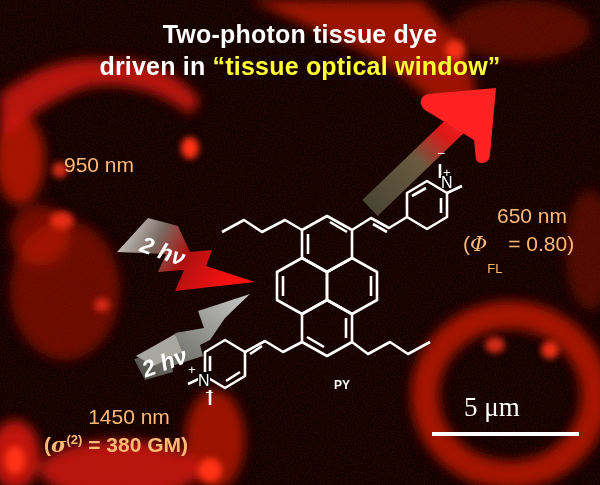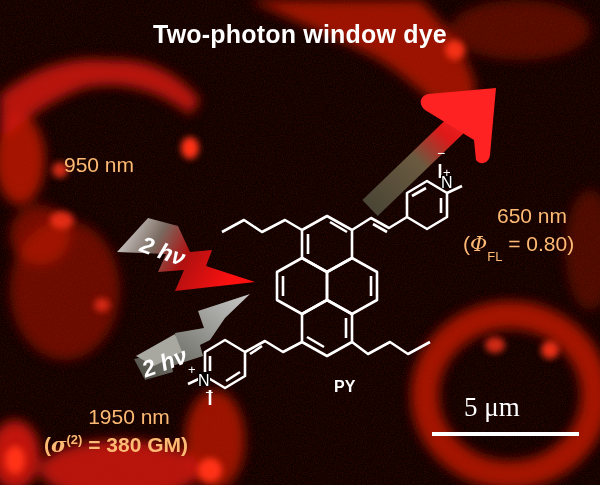--- a/index.html
+++ b/index.html
@@ -11,22 +11,22 @@
   #bg { position: absolute; left: 0; top: 0; }
   .txt { position: absolute; white-space: nowrap; }
   .title {
     left: 0; width: 600px; text-align: center; font-weight: bold;
     font-size: 25px; color: #ffffff; letter-spacing: 0.2px;
   }
   .title .hl { color: #ffff33; }
   .yel { color: #fdba74; font-size: 21px; text-align: center; }
   .yel i { font-family: "DejaVu Serif", serif; font-style: italic; }
   .yel sup, .yel sub { font-size: 13px; }
-  .yel sub { position: relative; top: 5px; }
-  .pylabel { color: #fff; font-weight: bold; font-size: 16px; }
+  .yel sub { position: relative; top: 17px; }
+  .pylabel { color: #fff; font-weight: bold; font-size: 12px; }
   .scale-label { color: #fff; font-family: "Liberation Serif", serif; font-size: 27px; }
   .scalebar { position: absolute; background: #fff; }
   svg text { font-family: "Liberation Sans", sans-serif; }
 </style>
 </head>
 <body>
 
 <div id="stage">
 
   <svg id="bg" width="600" height="485">
@@ -67,25 +67,28 @@
       <ellipse cx="102" cy="305" rx="8" ry="7" opacity="0.7"></ellipse>
       <ellipse cx="455" cy="50" rx="10" ry="10" opacity="0.9"></ellipse>
       <ellipse cx="550" cy="350" rx="9" ry="9" opacity="0.9"></ellipse>
       <ellipse cx="495" cy="345" rx="10" ry="8" opacity="0.8"></ellipse>
       <ellipse cx="15" cy="460" rx="10" ry="14"></ellipse>
       <ellipse cx="210" cy="470" rx="12" ry="12"></ellipse>
       <ellipse cx="60" cy="170" rx="8" ry="8" opacity="0.8"></ellipse>
     </g>
   </svg>
 
-  <div class="txt title" style="top:20px;">Two-photon window dye</div>
+  <div class="txt title" style="top:20px;">Two-photon tissue dye</div>
+  <div class="txt title" style="top:52px;">
+    <span>driven in </span><span class="hl">“tissue optical window”</span>
+  </div>
 
   <div class="txt yel" style="left:34px; top:153px; width:130px;">950 nm</div>
 
-  <div class="txt yel" style="left:74px; top:405px; width:110px;">1950 nm</div>
+  <div class="txt yel" style="left:74px; top:405px; width:110px;">1450 nm</div>
   <div class="txt yel" style="left:44px; top:432px;font-weight:bold;">
     <span>(</span><i>σ</i><sup>(2)</sup><span> = 380 GM)</span>
   </div>
 
   <div class="txt yel" style="left:482px; top:204px; width:100px;text-align:center;">650 nm</div>
   <div class="txt yel" style="left:463px; top:232px;">
     <span>(</span><i>Φ</i><sub>FL</sub><span> = 0.80)</span>
   </div>
 
   <svg width="600" height="485" style="position:absolute;left:0;top:0;">

